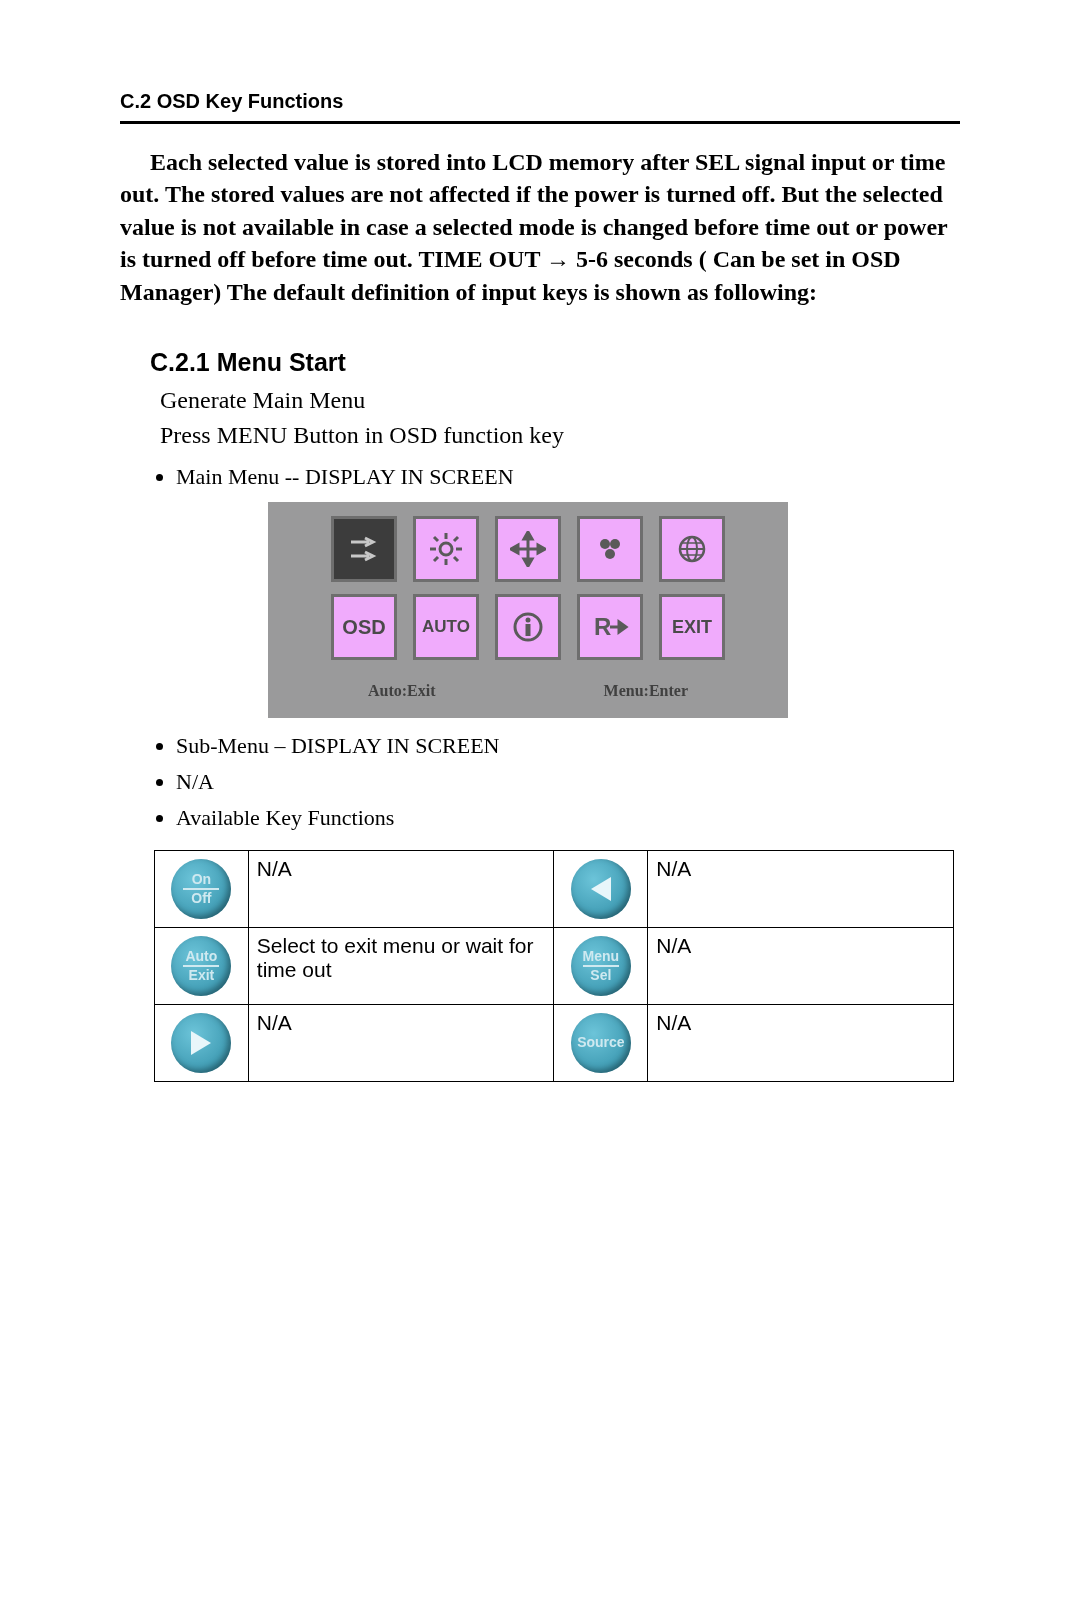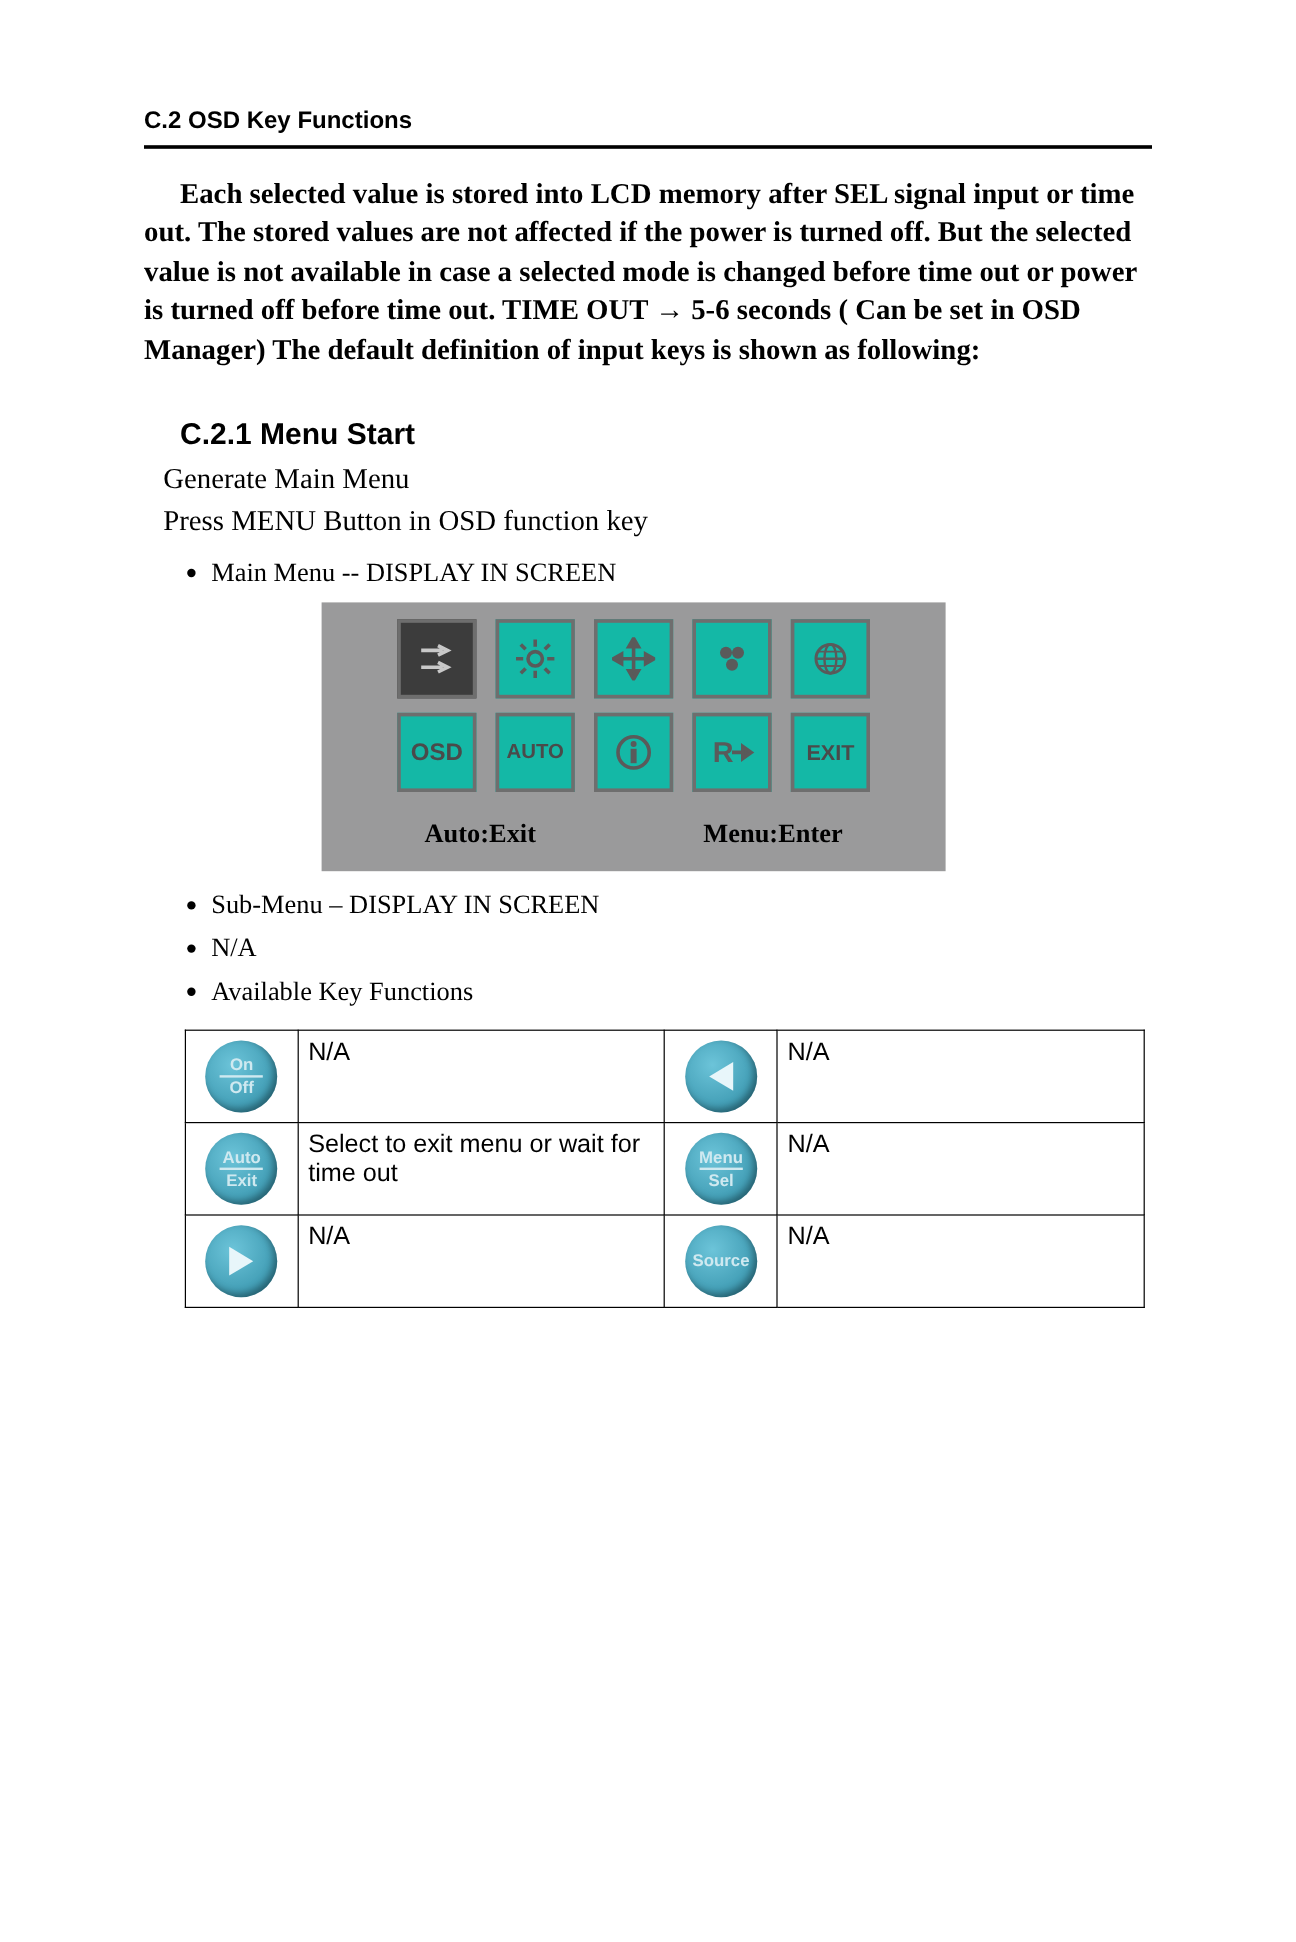--- a/index.html
+++ b/index.html
@@ -36,21 +36,21 @@
   }
   .subsection-heading {
     font-family: Liberation Sans, sans-serif;
     font-weight: bold;
     font-size: 25px;
     margin: 0 0 6px 30px;
   }
   .sub-text {
     font-size: 24px;
     line-height: 1.45;
-    margin: 0 0 0 16px;
+    margin: 0 0 0 40px;
   }
   ul.bullets {
     list-style-type: disc;
     margin: 8px 0 10px 30px;
     padding-left: 26px;
     font-size: 22px;
     line-height: 1.45;
   }
   ul.bullets li {
     margin-bottom: 4px;
@@ -65,43 +65,43 @@
   }
   .osd-row {
     display: flex;
     justify-content: center;
     gap: 16px;
     margin-bottom: 12px;
   }
   .osd-icon {
     width: 66px;
     height: 66px;
-    background: #14b8a6;
+    background: #f0abfc;
     border: 3px solid #6e6e6e;
     box-sizing: border-box;
     display: flex;
     align-items: center;
     justify-content: center;
     font-family: Arial, Helvetica, sans-serif;
     font-weight: bold;
     font-size: 20px;
     color: #4a4a4a;
     position: relative;
   }
   .osd-icon.dark {
     background: #3c3c3c;
     color: #bdbdbd;
   }
   .osd-hint-row {
     display: flex;
     justify-content: space-around;
     font-family: "Times New Roman", Times, serif;
     font-weight: bold;
-    font-size: 22px;
-    color: #000000;
+    font-size: 16px;
+    color: #404040;
     margin-top: 22px;
   }
   
   .key-table {
     width: 800px;
     border-collapse: collapse;
     margin: 16px 0 0 34px;
     font-family: Arial, Helvetica, sans-serif;
     font-size: 21px;
   }

